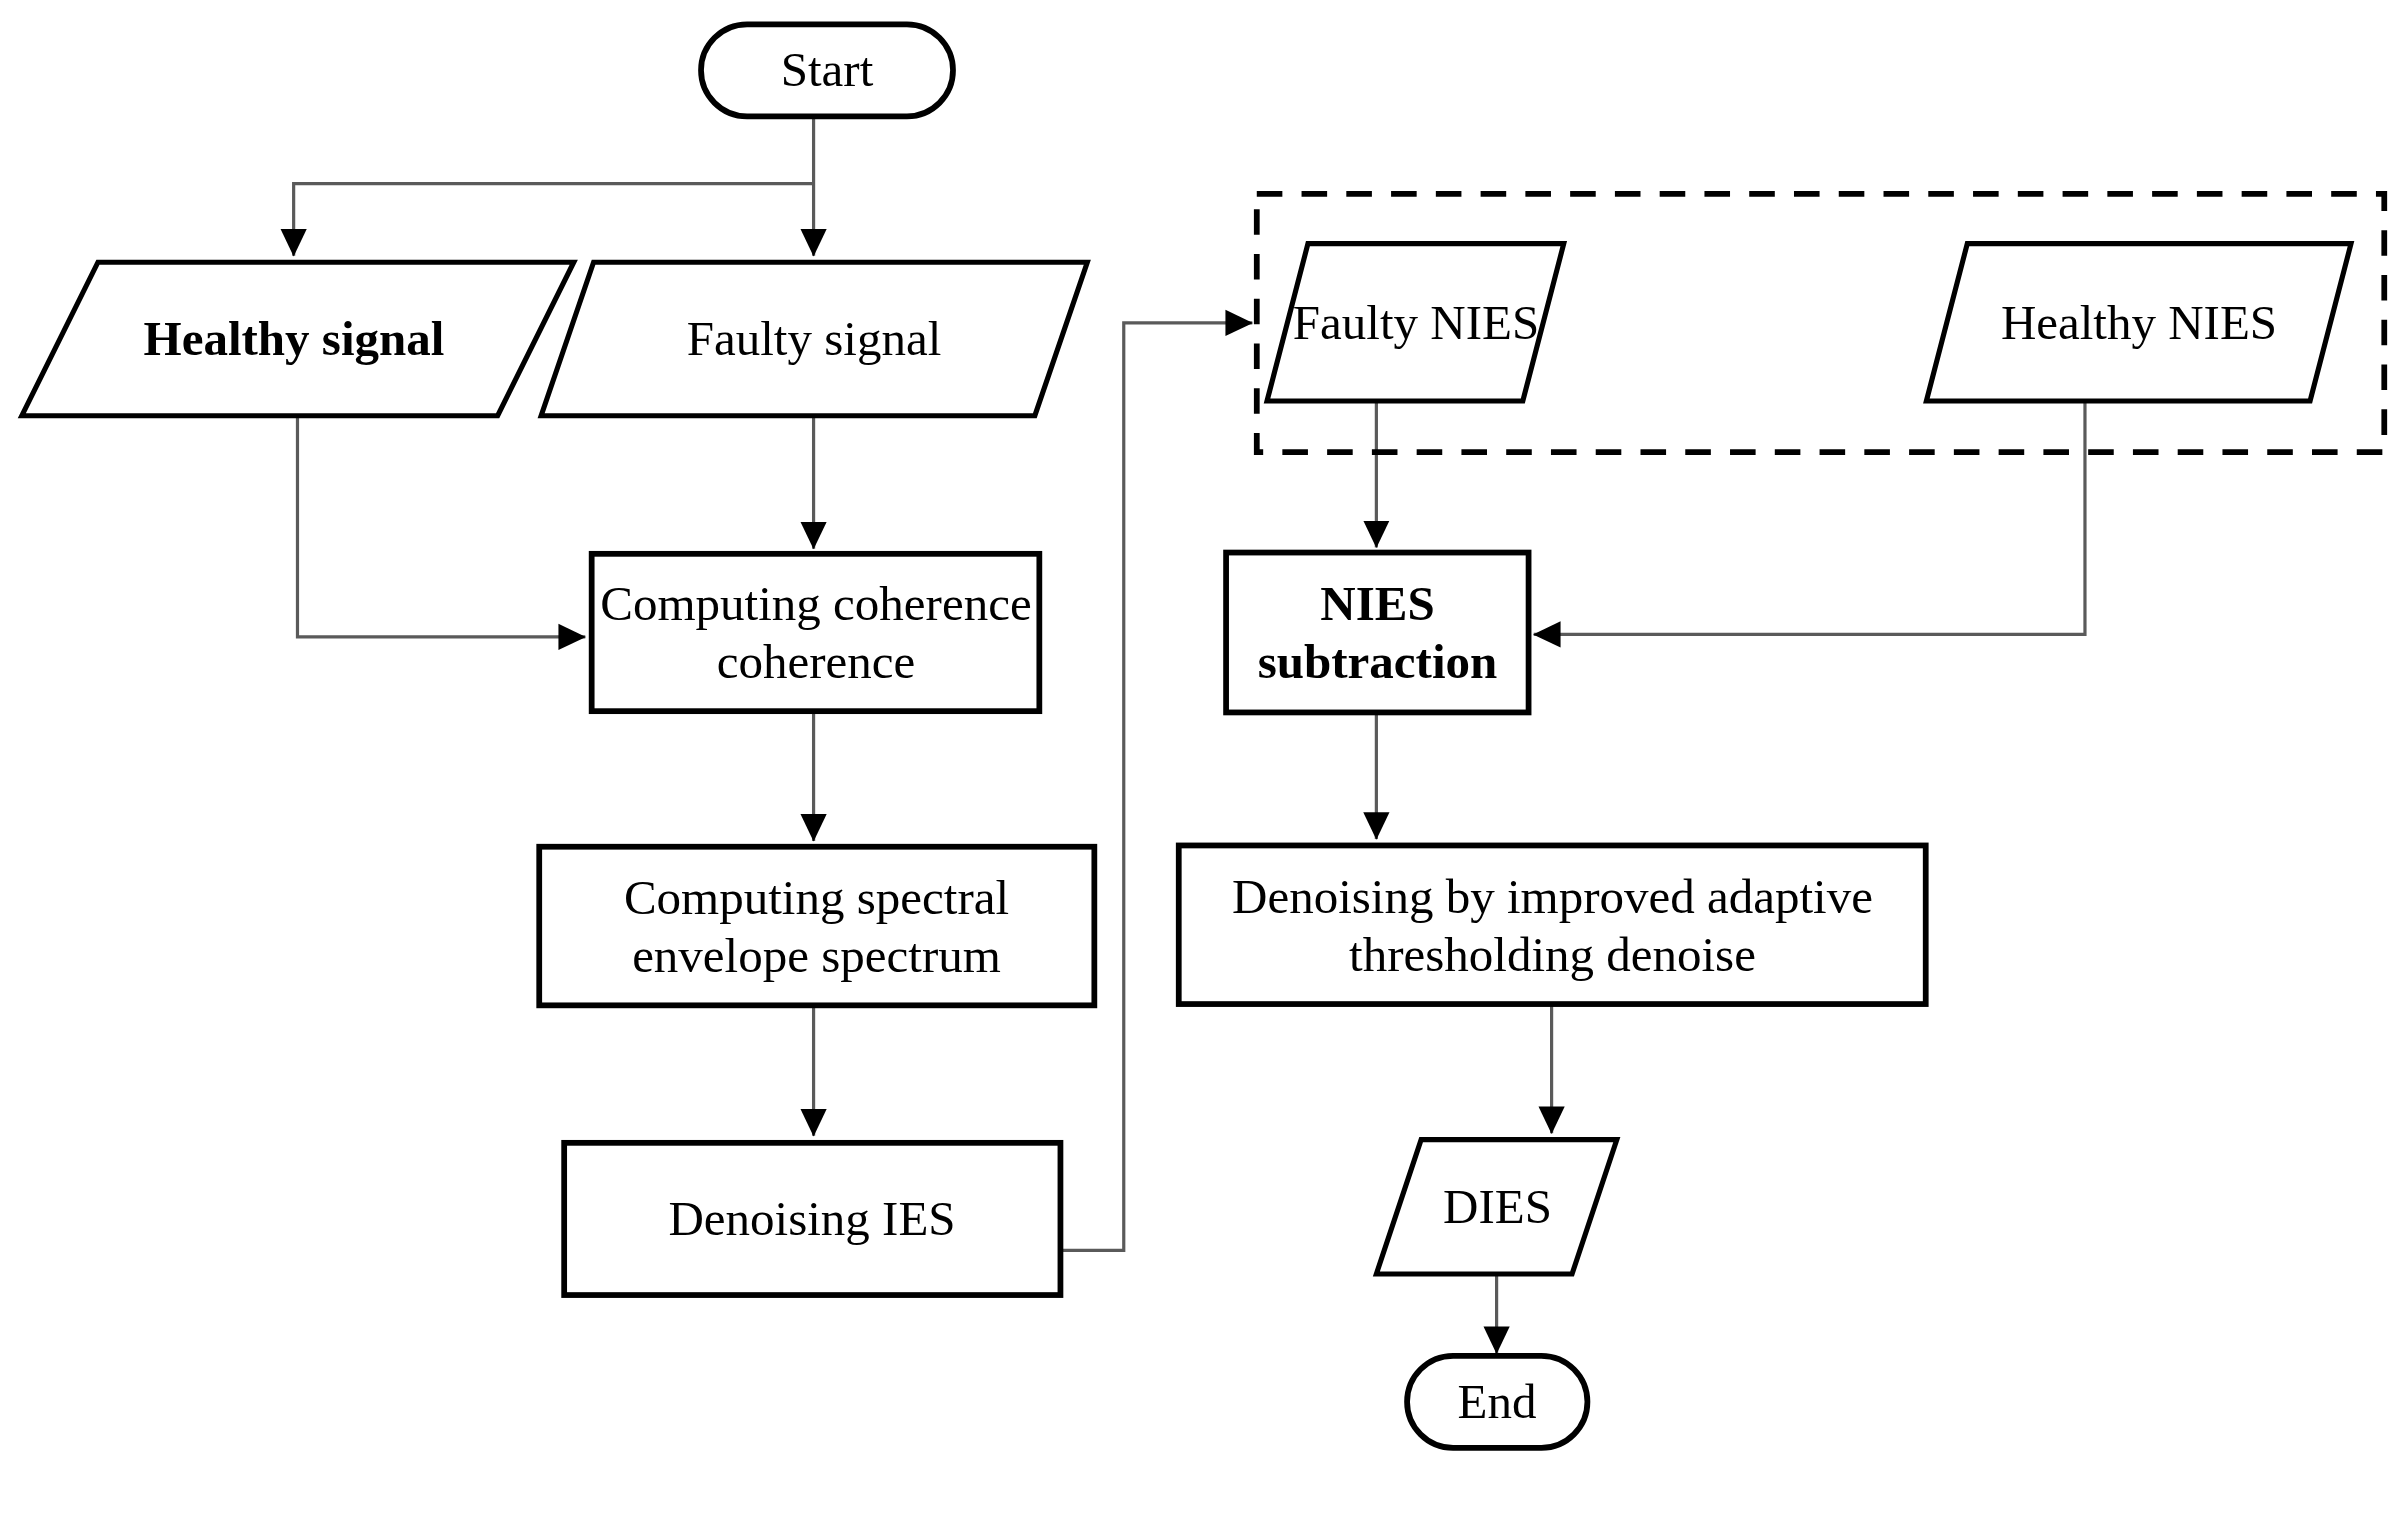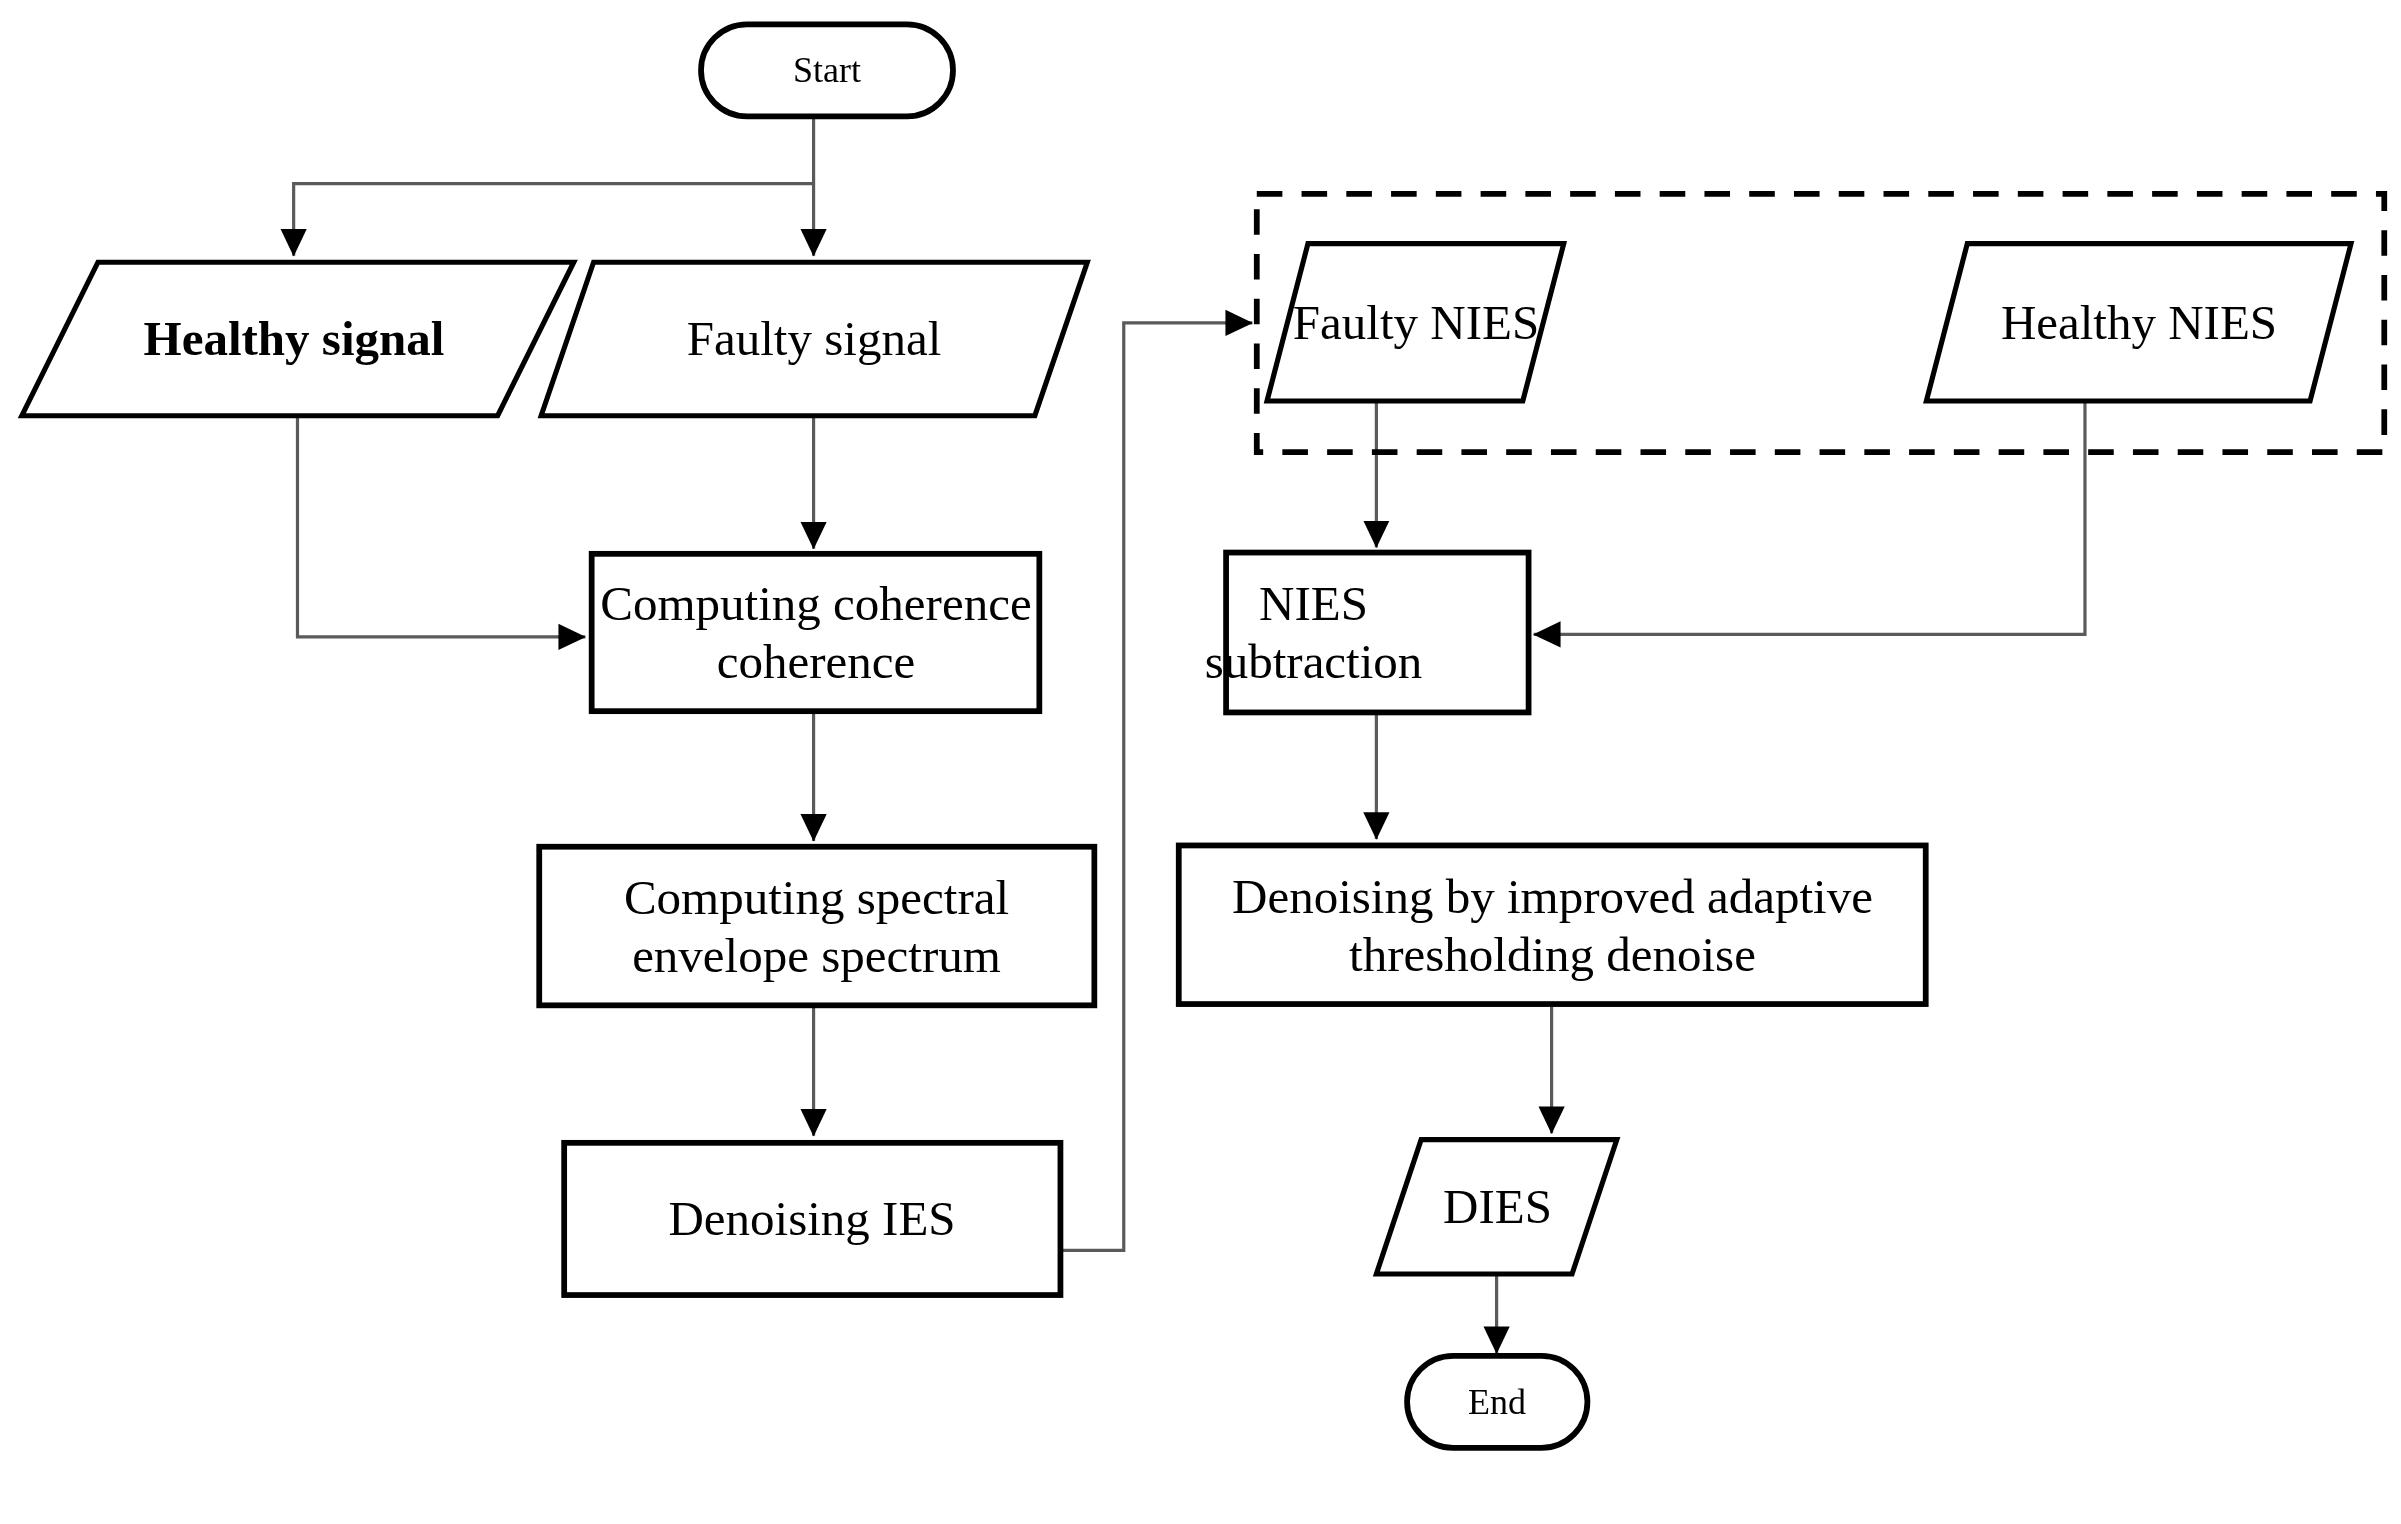--- a/index.html
+++ b/index.html
@@ -27,21 +27,21 @@
     display: flex;
     align-items: center;
     justify-content: center;
     text-align: center;
     color: #000000;
     font-family: "Liberation Serif", "DejaVu Serif", serif;
     line-height: 1.18;
     white-space: pre-line;
     pointer-events: none;
   }
-  .lbl-term   { font-size: 36px; }
+  .lbl-term   { font-size: 49px; }
   .lbl-io     { font-size: 49px; }
   .lbl-proc   { font-size: 49px; }
 </style>
 </head>
 <body>
 
 <div id="canvas">
 
   <svg id="diagram-svg" viewBox="0 0 3754 2383">
     <defs>
@@ -113,21 +113,21 @@
 
   <div class="node-label lbl-io" style="left:558px; top:262px; width:512px; height:154px;">Faulty signal</div>
 
   <div class="node-label lbl-io" style="left:1288px; top:244px; width:256px; height:157px;">Faulty NIES</div>
 
   <div class="node-label lbl-io" style="left:1938px; top:244px; width:402px; height:157px;">Healthy NIES</div>
 
   <div class="node-label lbl-proc" style="left:592px; top:554px; width:448px; height:157px;">Computing coherence
 coherence</div>
 
-  <div class="node-label lbl-proc" style="left:1162px; top:553px; width:303px; height:160px;">NIES subtraction</div>
+  <div class="node-label lbl-proc" style="left:1226px; top:553px; width:303px; height:160px;font-weight:bold;">NIES subtraction</div>
 
   <div class="node-label lbl-proc" style="left:539px; top:847px; width:555px; height:159px;">Computing spectral
 envelope spectrum</div>
 
   <div class="node-label lbl-proc" style="left:1179px; top:846px; width:747px; height:159px;">Denoising by improved adaptive
 thresholding denoise</div>
 
   <div class="node-label lbl-proc" style="left:564px; top:1143px; width:496px; height:152px;">Denoising IES</div>
 
   <div class="node-label lbl-term" style="left:1407px; top:1356px; width:180px; height:92px;">End</div>

